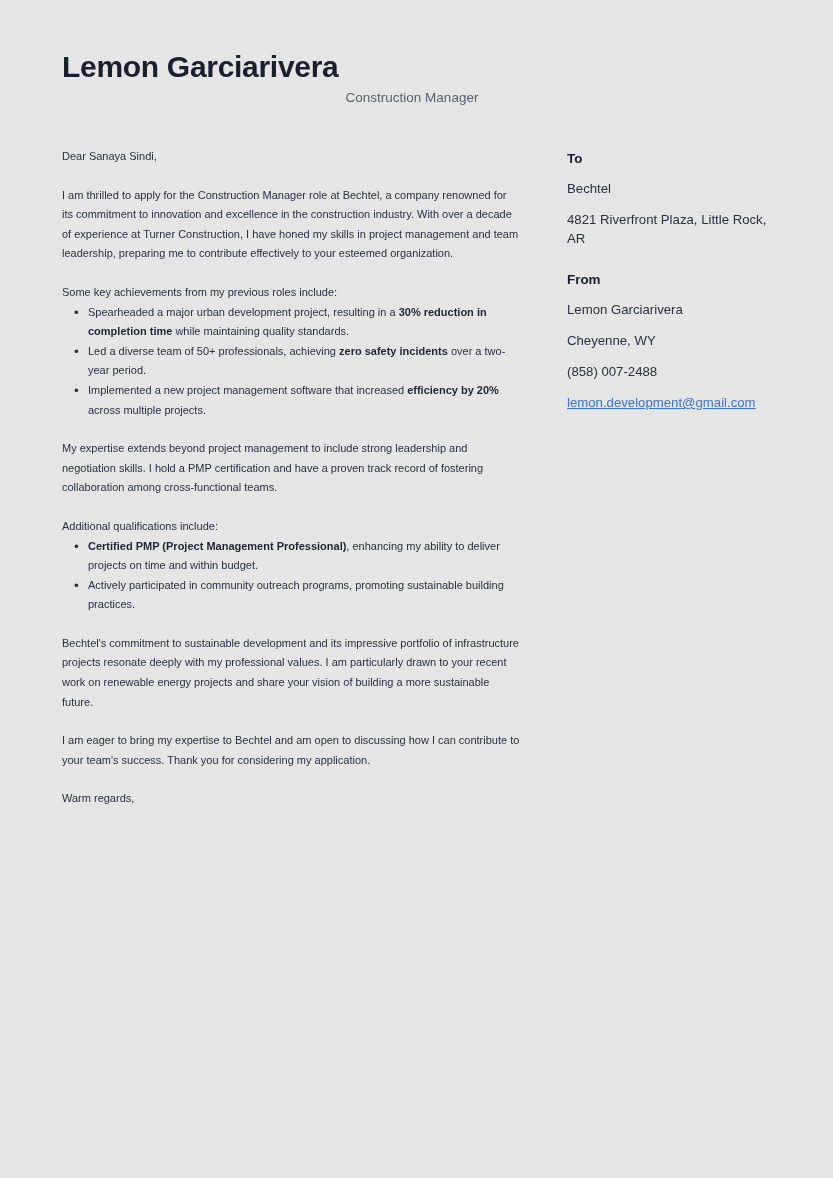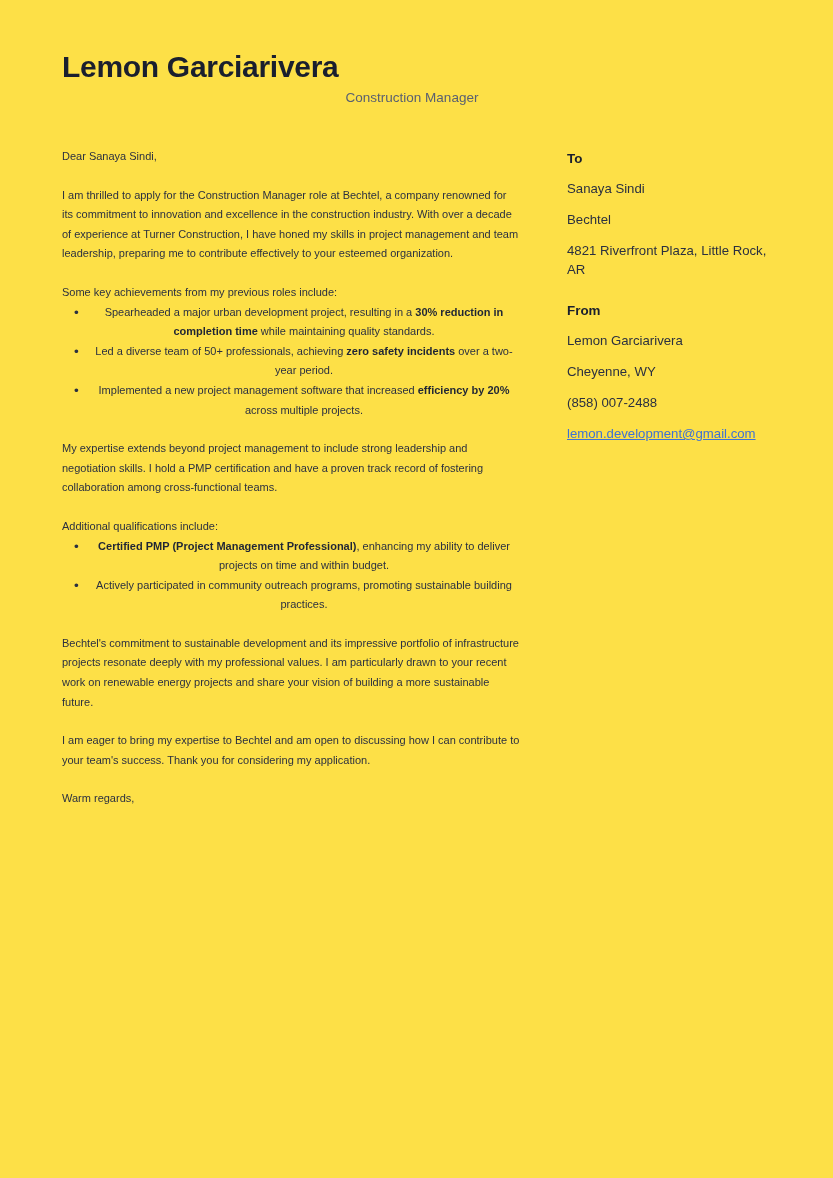--- a/index.html
+++ b/index.html
@@ -11,21 +11,21 @@
     width: 833px;
     height: 1178px;
     font-family: "Liberation Sans", sans-serif;
     color: #2b3040;
     -webkit-font-smoothing: antialiased;
   }
   .page {
     position: relative;
     width: 833px;
     height: 1178px;
-    background: #fde047;
+    background: #e5e5e5;
     box-sizing: border-box;
   }
 
   
   .header {
     position: absolute;
     left: 62px;
     top: 50px;
     width: 700px;
   }
@@ -58,21 +58,20 @@
   .letter-col p {
     margin: 0 0 19px 0;
   }
   .letter-col p.tight {
     margin-bottom: 0;
   }
   .letter-col ul {
     list-style: none;
     margin: 0 0 19px 0;
     padding: 0;
-    text-align: center;
   }
   .letter-col ul li {
     position: relative;
     padding-left: 26px;
     margin: 0;
   }
   .letter-col ul li::before {
     content: "\2022";
     position: absolute;
     left: 12px;
@@ -169,21 +168,20 @@
 
     <p>I am eager to bring my expertise to Bechtel and am open to discussing how I can contribute to your team's success. Thank you for considering my application.</p>
 
     <p class="signoff">Warm regards,</p>
   </div>
 
   <div class="side-col">
 
     <div class="side-block">
       <div class="side-heading">To</div>
-      <div class="side-line">Sanaya Sindi</div>
       <div class="side-line">Bechtel</div>
       <div class="side-line">4821 Riverfront Plaza, Little Rock, AR</div>
     </div>
 
     <div class="side-block">
       <div class="side-heading">From</div>
       <div class="side-line">Lemon Garciarivera</div>
       <div class="side-line">Cheyenne, WY</div>
       <div class="side-line">(858) 007-2488</div>
       <div class="side-line">

